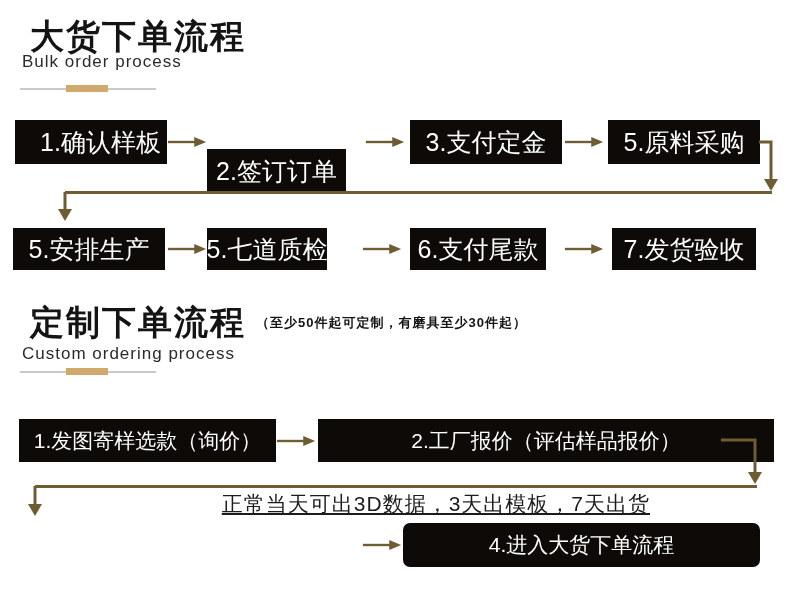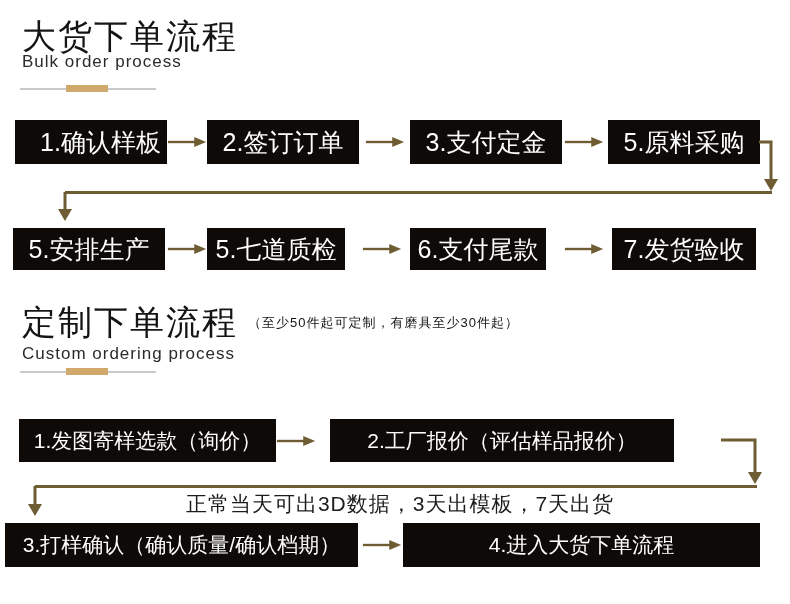--- a/index.html
+++ b/index.html
@@ -12,54 +12,54 @@
     --subtitle-color:#2b2b2b;
     --page-bg:#ffffff;
   }
   html,body{margin:0;padding:0;background:#f3f3f3;}
   body{font-family:"Liberation Sans","DejaVu Sans",sans-serif;}
   .page{
     position:relative;width:790px;height:604px;background:var(--page-bg);
     margin:0 auto;overflow:hidden;
   }
   .cn-title{
-    position:absolute;left:22px;display:flex;align-items:center;gap:10px;
-    color:var(--title-color);font-weight:normal;white-space:nowrap;
+    position:absolute;left:30px;display:flex;align-items:center;gap:10px;
+    color:var(--title-color);font-weight:bold;white-space:nowrap;
   }
   .cn-title .big{font-size:34px;letter-spacing:2px;}
   .cn-title .note{font-size:13px;letter-spacing:1px;}
   .en-sub{
     position:absolute;left:22px;font-size:17px;color:var(--subtitle-color);
     letter-spacing:1px;white-space:nowrap;
   }
   .underline{position:absolute;left:20px;width:136px;height:2px;background:var(--underline-gray);}
   .underline .gold{position:absolute;left:46px;top:-3px;width:42px;height:7px;background:var(--accent-gold);}
   .box{
     position:absolute;background:var(--box-bg);color:var(--box-text);
     display:flex;align-items:center;justify-content:center;
     white-space:nowrap;box-sizing:border-box;
   }
   .row-a{top:120px;height:44px;font-size:25px;}
   .row-b{top:228px;height:42px;font-size:25px;}
   .row-c{top:419px;height:43px;font-size:21px;}
   .row-d{top:523px;height:44px;font-size:21px;}
-  .a1{left:15px;width:152px;padding-left:19px;}  .a2{left:207px;width:152px;}
+  .a1{left:15px;width:152px;padding-left:19px;}  .a2{left:207px;width:139px;margin-top:29px;}
   .a3{left:410px;width:152px;} .a4{left:608px;width:152px;}
-  .b1{left:13px;width:152px;}  .b2{left:207px;width:138px;}
+  .b1{left:13px;width:152px;}  .b2{left:207px;width:120px;}
   .b3{left:410px;width:136px;} .b4{left:612px;width:144px;}
-  .c1{left:19px;width:257px;}  .c2{left:330px;width:344px;}
-  .d1{left:5px;width:353px;}   .d2{left:403px;width:357px;}
+  .c1{left:19px;width:257px;}  .c2{left:318px;width:456px;}
+  .d1{left:5px;width:353px;}   .d2{left:403px;width:357px;border-radius:7px;}
   .harrow{position:absolute;width:40px;height:18px;}
   .harrow svg{display:block;width:100%;height:100%;}
   .stroke{stroke:var(--arrow);fill:none;}
   .fill{fill:var(--arrow);}
   .connector{position:absolute;}
   .midnote{
-    position:absolute;left:150px;top:490px;width:500px;text-align:center;
-    font-size:21px;color:#1c1c1c;letter-spacing:1px;white-space:nowrap;
+    position:absolute;left:150px;top:490px;width:500px;text-align:right;
+    font-size:21px;color:#1c1c1c;letter-spacing:1px;white-space:nowrap;text-decoration:underline;
   }
   .t1{top:14px;} .e1{top:52px;} .u1{top:88px;}
   .t2{top:300px;} .e2{top:344px;} .u2{top:371px;}
 </style>
 </head>
 <body>
 
 <div class="page">
 
   <div class="cn-title t1">
@@ -149,21 +149,20 @@
       <path class="stroke" d="M696,10 L730,10 L730,44" stroke-width="3"></path>
       <polygon class="fill" points="723,42 730,54 737,42"></polygon>
       <path class="stroke" d="M10,56.5 L732,56.5" stroke-width="3"></path>
       <path class="stroke" d="M10,56 L10,76" stroke-width="3"></path>
       <polygon class="fill" points="3,74 10,86 17,74"></polygon>
     </svg>
   </div>
 
   <div class="midnote">正常当天可出3D数据，3天出模板，7天出货</div>
 
-  <div class="box row-d d1">3.打样确认（确认质量/确认档期）</div>
   <div class="harrow" style="left:362px;top:536px;">
     <svg viewBox="0 0 44 18">
         <line class="stroke" x1="1" y1="9" x2="32" y2="9" stroke-width="2.6"></line>
         <polygon class="fill" points="30,3.5 43,9 30,14.5"></polygon>
       </svg>
   </div>
   <div class="box row-d d2">4.进入大货下单流程</div>
 
 </div>
 

